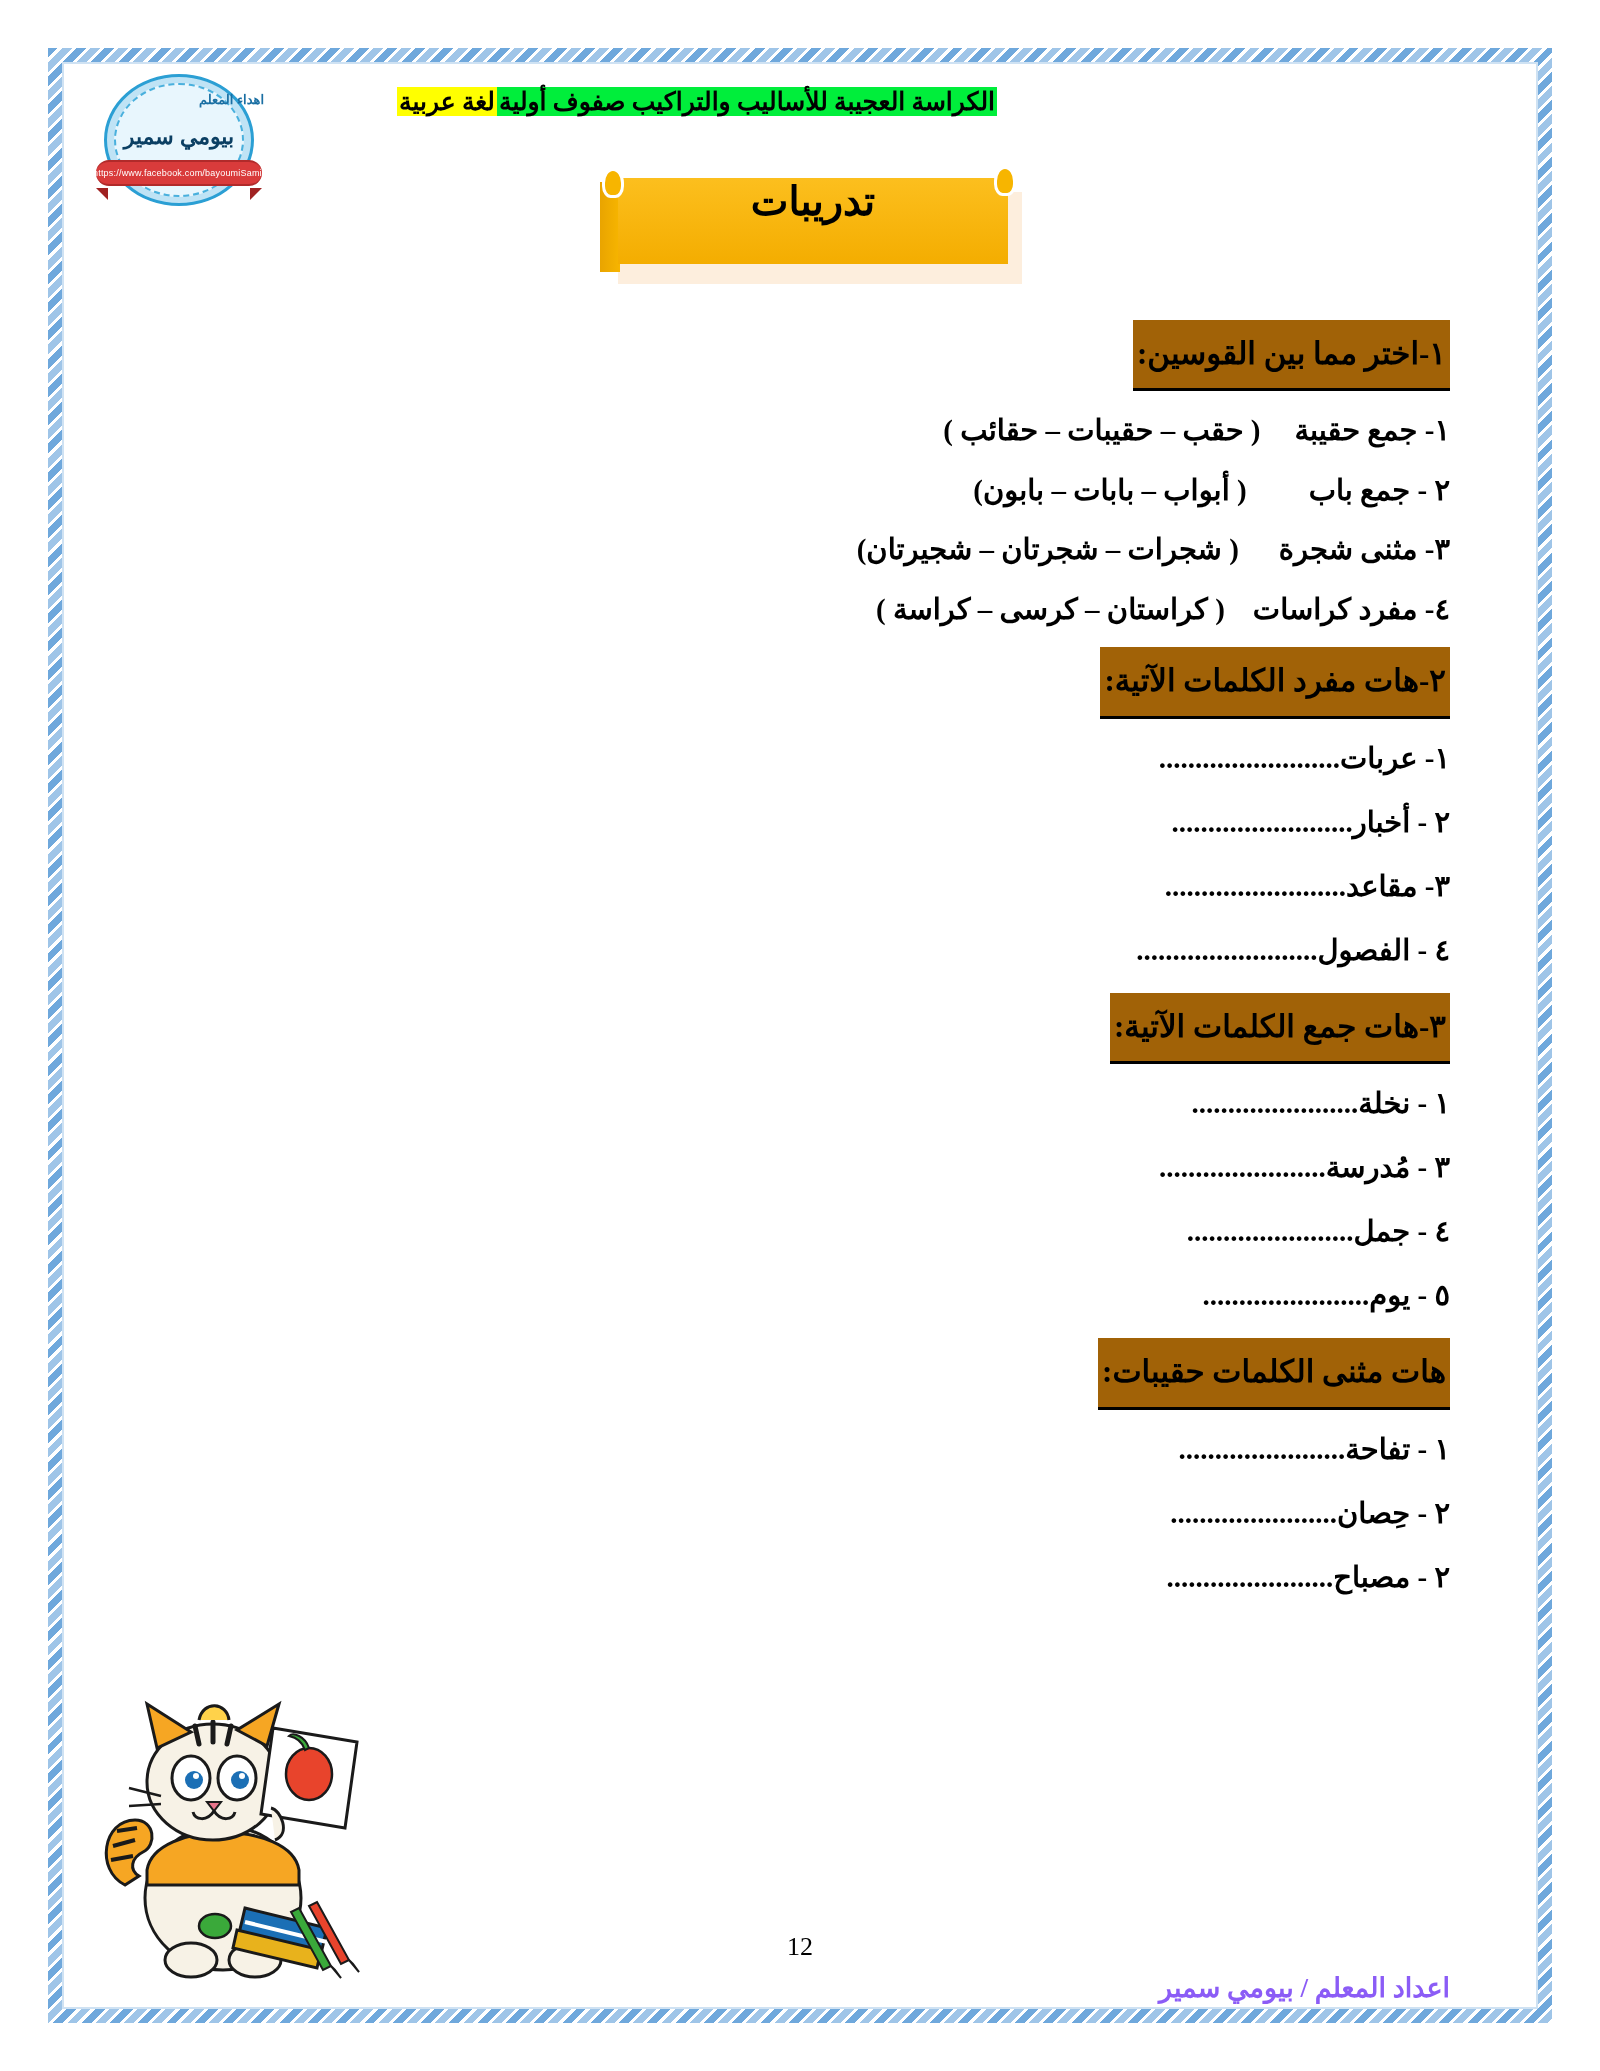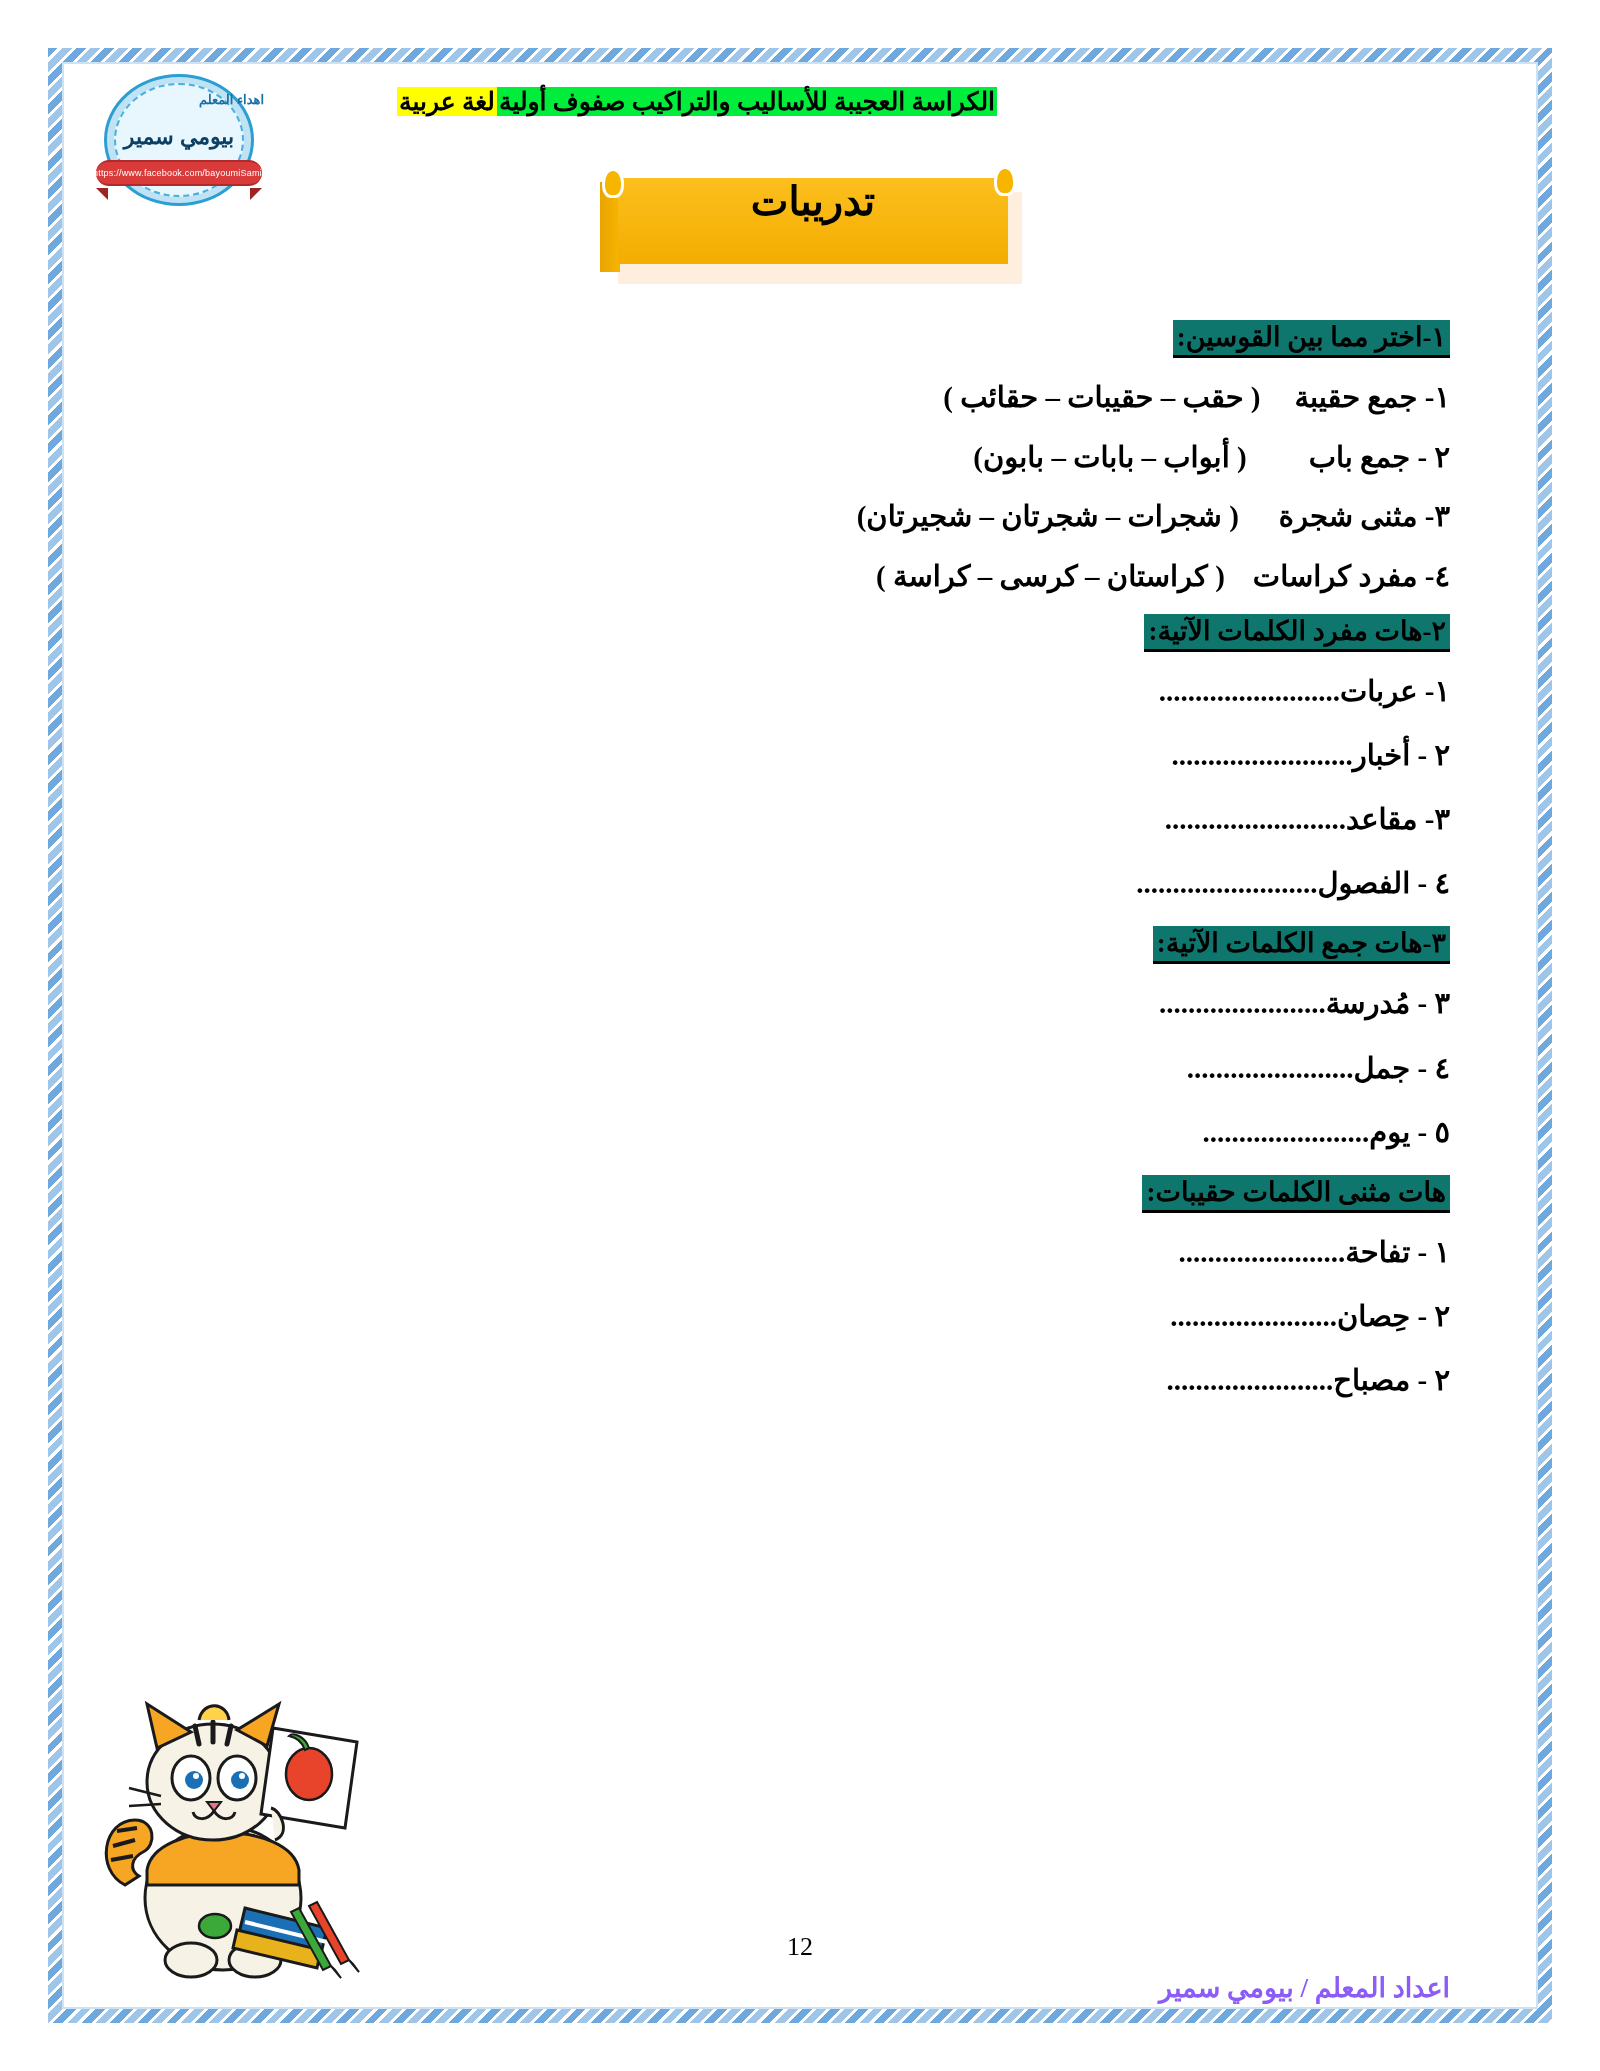--- a/index.html
+++ b/index.html
@@ -205,25 +205,25 @@
     top: 320px;
     right: 150px;
     width: 1240px;
     direction: rtl;
     text-align: right;
   }
 
   .q-head {
     font-family: "Liberation Serif", "DejaVu Serif", serif;
     font-weight: bold;
-    font-size: 27px;
+    font-size: 31px;
     color: #000000;
-    background: #0f766e;
+    background: #a16207;
     display: inline-block;
-    padding: 0 4px;
+    padding: 14px 4px;
     border-bottom: 3px solid #000;
     margin-bottom: 18px;
     line-height: 1.3;
   }
   .q-head-row { text-align: right; padding-left: 0; }
 
   .opt-row {
     display: block;
     font-family: "Liberation Serif", "DejaVu Serif", serif;
     font-weight: bold;
@@ -352,20 +352,23 @@
       <div class="blank-row" style="padding-left:36px">
         <span>٤ -</span>&nbsp;<span>الفصول</span><span class="dots">.........................</span>
       </div>
     </div>
 
     <div class="sec" style="margin-top:12px">
       <div class="q-head-row">
         <span class="q-head">٣-هات جمع الكلمات الآتية:</span>
       </div>
 
+      <div class="blank-row" style="padding-left:18px">
+        <span>١ -</span>&nbsp;<span>نخلة</span><span class="dots">.......................</span>
+      </div>
       <div class="blank-row">
         <span>٣ -</span>&nbsp;<span>مُدرسة</span><span class="dots">.......................</span>
       </div>
       <div class="blank-row" style="padding-left:14px">
         <span>٤ -</span>&nbsp;<span>جمل</span><span class="dots">.......................</span>
       </div>
       <div class="blank-row" style="padding-left:6px">
         <span>٥ -</span>&nbsp;<span>يوم</span><span class="dots">.......................</span>
       </div>
     </div>

